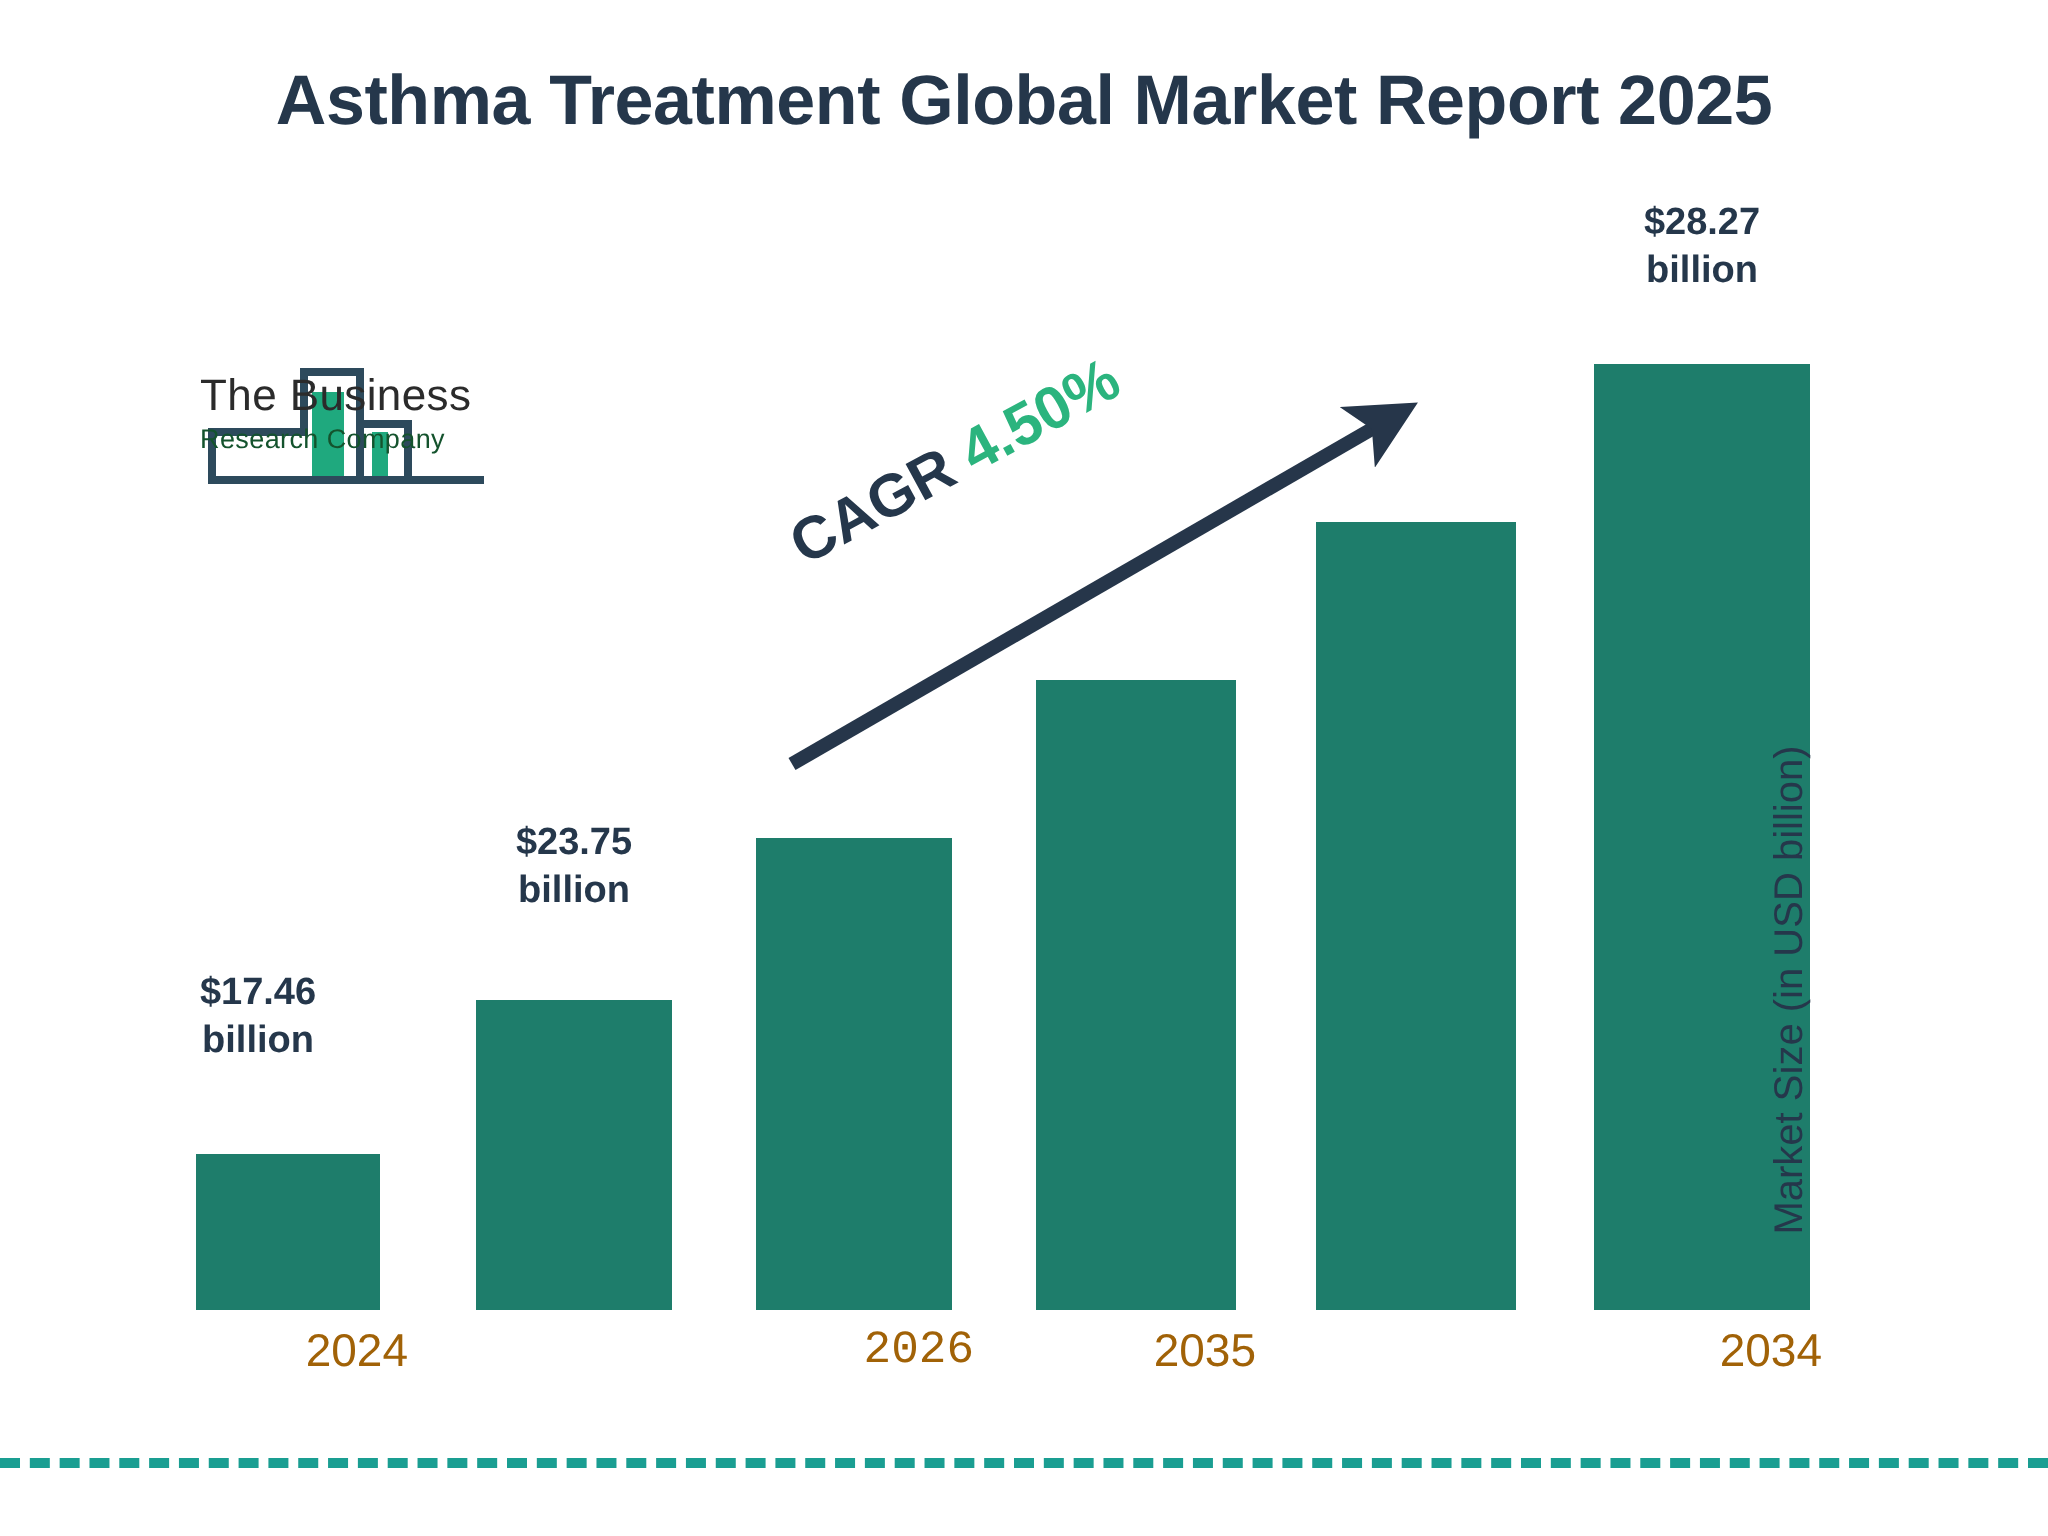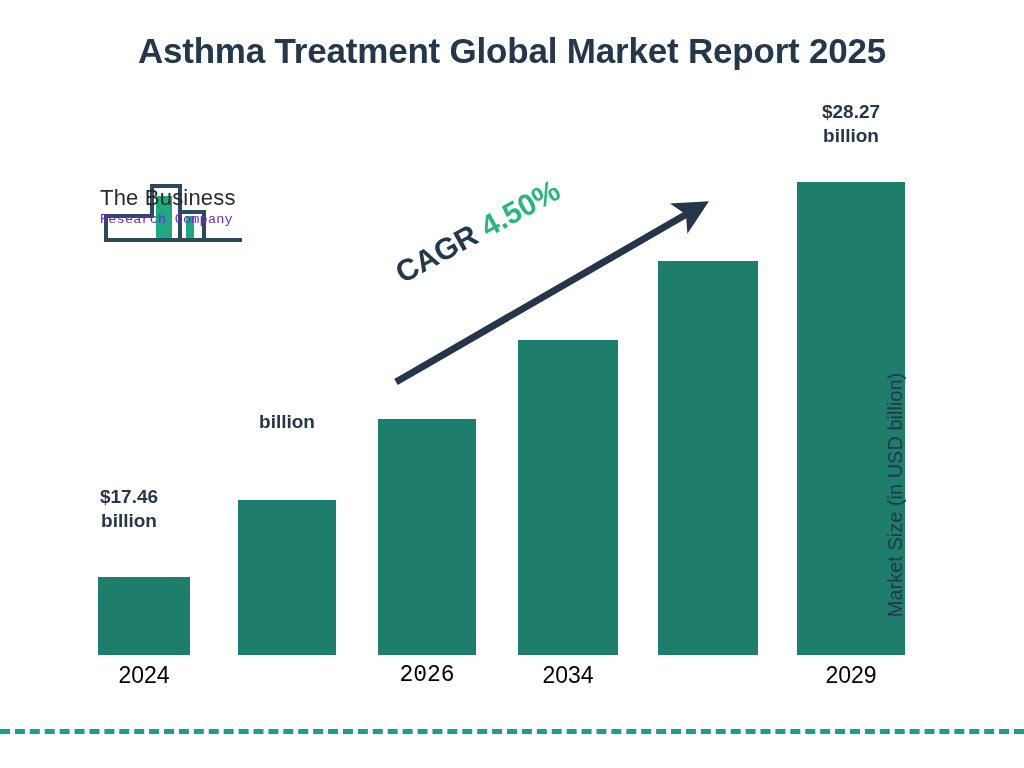--- a/index.html
+++ b/index.html
@@ -62,22 +62,22 @@
     font-size: 19px;
     font-weight: bold;
     color: #25374b;
     line-height: 1.28;
     text-align: center;
   }
   .x-tick {
     position: absolute;
     top: 662px;
     font-size: 23px;
-    color: #000000;
-    text-align: center;
+    color: #a16207;
+    text-align: right;
     width: 120px;
   }
 
   
   #y-axis-title {
     position: absolute;
     left: 884px;
     top: 330px;
     width: 330px;
     transform: rotate(-90deg);
@@ -132,51 +132,52 @@
 
       <path d="M6 68 L6 44 L52 44 L52 14 L80 14 L80 68" fill="none" stroke="#2d4a5c" stroke-width="4"></path>
       <path d="M80 68 L80 40 L104 40 L104 68 L140 68" fill="none" stroke="#2d4a5c" stroke-width="4"></path>
       <line x1="4" y1="68" x2="142" y2="68" stroke="#2d4a5c" stroke-width="4"></line>
 
       <rect x="56" y="24" width="16" height="42" fill="#1fa97e"></rect>
       <rect x="86" y="44" width="8" height="22" fill="#1fa97e"></rect>
     </svg>
     <div style="position:absolute; left:0; top:14px; width:150px;">
       <div style="font-family:'Liberation Sans',sans-serif; font-size:22px; color:#2b2b2b; letter-spacing:0.2px; line-height:1.05;">The Business</div>
-      <div style="font-family:Liberation Mono, monospace; font-size:13.5px; color:#6d28d9; letter-spacing:0.2px; margin-top:3px;">Research Company</div>
+      <div style="font-family:Liberation Sans, sans-serif; font-size:13.5px; color:#14532d; letter-spacing:0.2px; margin-top:3px;">Research Company</div>
     </div>
   </div>
 
   <div id="plot">
 
     <div class="bar" style="left:98px;  top:577px; width:92px;  height:78px;"></div>
     <div class="bar" style="left:238px; top:500px; width:98px;  height:155px;"></div>
     <div class="bar" style="left:378px; top:419px; width:98px;  height:236px;"></div>
     <div class="bar" style="left:518px; top:340px; width:100px; height:315px;"></div>
     <div class="bar" style="left:658px; top:261px; width:100px; height:394px;"></div>
     <div class="bar" style="left:797px; top:182px; width:108px; height:473px;"></div>
 
     <div class="bar-label" style="left:64px; top:485px; width:130px;">
       <div>$17.46</div>
       <div>billion</div>
     </div>
 
     <div class="bar-label" style="left:222px; top:410px; width:130px;">
+      <div>$23.75</div>
       <div>billion</div>
     </div>
 
     <div class="bar-label" style="left:786px; top:100px; width:130px;">
       <div>$28.27</div>
       <div>billion</div>
     </div>
 
     <div class="x-tick" style="left:84px;">2024</div>
     <div class="x-tick" style="left:367px;font-family:Liberation Mono, monospace;">2026</div>
-    <div class="x-tick" style="left:508px;">2034</div>
-    <div class="x-tick" style="left:791px;">2029</div>
+    <div class="x-tick" style="left:508px;">2035</div>
+    <div class="x-tick" style="left:791px;">2034</div>
 
     <svg id="cagr-arrow" viewBox="0 0 340 215" xmlns="http://www.w3.org/2000/svg">
       <defs>
         <marker id="arrowhead" markerWidth="5" markerHeight="5" refX="2.2" refY="2.5" orient="auto">
           <path d="M0,0 L5,2.5 L0,5 L1.2,2.5 Z" fill="#26364a"></path>
         </marker>
       </defs>
       <line x1="16" y1="197" x2="312" y2="26" stroke="#26364a" stroke-width="7" stroke-linecap="butt" marker-end="url(#arrowhead)"></line>
     </svg>
 

